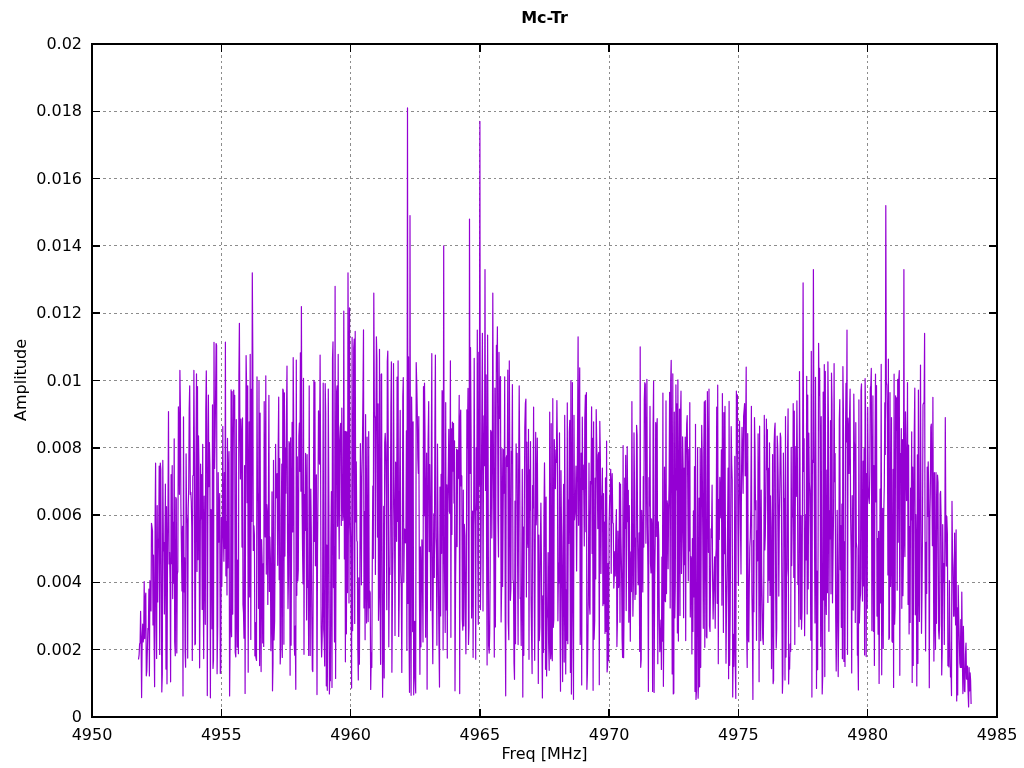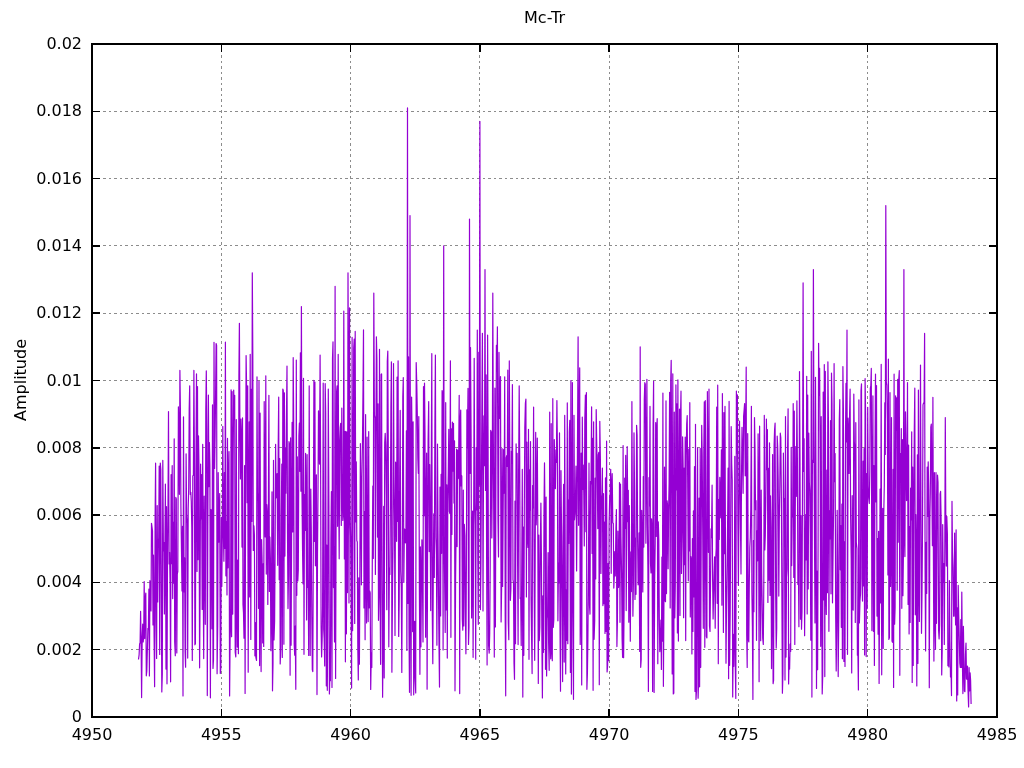--- a/index.html
+++ b/index.html
@@ -8,21 +8,21 @@
     background: #ffffff;
     font-family: "DejaVu Sans", sans-serif;
     color: #000000;
     overflow: hidden;
     position: relative;
   }
   .figure { position: absolute; left: 0; top: 0; width: 1024px; height: 768px; }
   svg#plot-svg { position: absolute; left: 0; top: 0; }
   .title {
     position: absolute; left: 92px; width: 905px; top: 8px;
-    text-align: center; font-size: 16px; white-space: nowrap;
+    text-align: center; font-size: 16px; white-space: nowrap; font-weight: bold;
   }
   .xlabel {
     position: absolute; left: 92px; width: 905px; top: 744px;
     text-align: center; font-size: 16px; white-space: nowrap;
   }
   .ylabel {
     position: absolute; left: 20px; top: 380px;
     transform: translate(-50%, -50%) rotate(-90deg);
     font-size: 16px; white-space: nowrap;
   }
@@ -105,14 +105,15 @@
       <text x="82" y="520.1" text-anchor="end" font-size="16px" fill="#000000">0.006</text>
       <text x="82" y="452.8" text-anchor="end" font-size="16px" fill="#000000">0.008</text>
       <text x="82" y="385.5" text-anchor="end" font-size="16px" fill="#000000">0.01</text>
       <text x="82" y="318.2" text-anchor="end" font-size="16px" fill="#000000">0.012</text>
       <text x="82" y="250.90000000000003" text-anchor="end" font-size="16px" fill="#000000">0.014</text>
       <text x="82" y="183.60000000000002" text-anchor="end" font-size="16px" fill="#000000">0.016</text>
       <text x="82" y="116.30000000000007" text-anchor="end" font-size="16px" fill="#000000">0.018</text>
       <text x="82" y="49" text-anchor="end" font-size="16px" fill="#000000">0.02</text>
     </svg>
   <div class="title">Mc-Tr</div>
+  <div class="xlabel">Freq [MHz]</div>
   <div class="ylabel">Amplitude</div>
 </div>
 
 </body></html>

